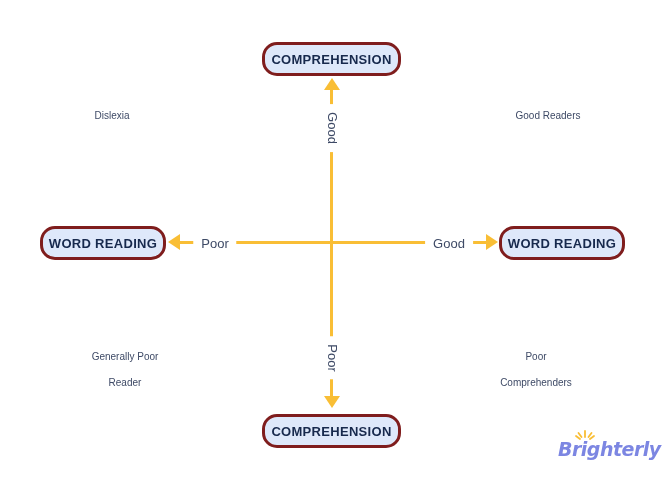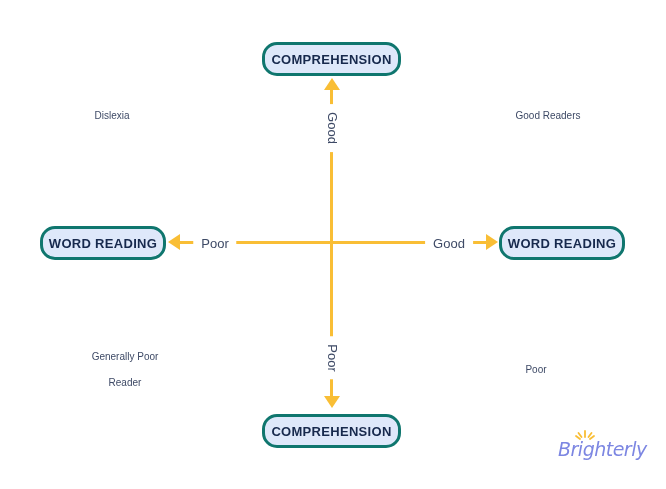--- a/index.html
+++ b/index.html
@@ -77,21 +77,21 @@
   .v-bottom { left: 332px; top: 358px; }
   .h-left   { left: 215px; top: 243px; }
   .h-right  { left: 449px; top: 243px; }
 
   
   .node {
     position: absolute;
     z-index: 3;
     box-sizing: border-box;
     height: 34px;
-    border: 3px solid #0f766e;
+    border: 3px solid #7f1d1d;
     border-radius: 15px;
     background: #DEE8FA;
     color: #17294D;
     font-size: 13px;
     font-weight: bold;
     letter-spacing: 0.3px;
     display: flex;
     align-items: center;
     justify-content: center;
     white-space: nowrap;
@@ -120,21 +120,21 @@
   
   .logo {
     position: absolute;
     left: 558px;
     top: 438px;
     z-index: 3;
   }
   .logo-text {
     font-family: "DejaVu Sans", sans-serif;
     font-style: italic;
-    font-weight: normal;
+    font-weight: bold;
     font-size: 19px;
     letter-spacing: -0.5px;
     color: #7C86E2;
   }
   .logo-sun {
     position: absolute;
     left: 17px;
     top: -9px;
   }
 </style>
@@ -162,20 +162,21 @@
   <div class="node node-right">WORD READING</div>
 
   <div class="quad-label q-tl">Dislexia</div>
   <div class="quad-label q-bl">
     <div>Generally Poor</div>
     <div>Reader</div>
   </div>
   <div class="quad-label q-tr">Good Readers</div>
   <div class="quad-label q-br">
     <div>Poor</div>
+    <div>Comprehenders</div>
   </div>
 
   <div class="logo">
     <svg class="logo-sun" width="20" height="16" viewBox="0 0 20 16">
       <g stroke="#F9BE35" stroke-width="1.8" stroke-linecap="round" fill="none">
         <line x1="10" y1="8" x2="10" y2="2"></line>
         <line x1="5" y1="10" x2="1" y2="7"></line>
         <line x1="15" y1="10" x2="19" y2="7"></line>
         <line x1="6.5" y1="8" x2="3.5" y2="4"></line>
         <line x1="13.5" y1="8" x2="16.5" y2="4"></line>

